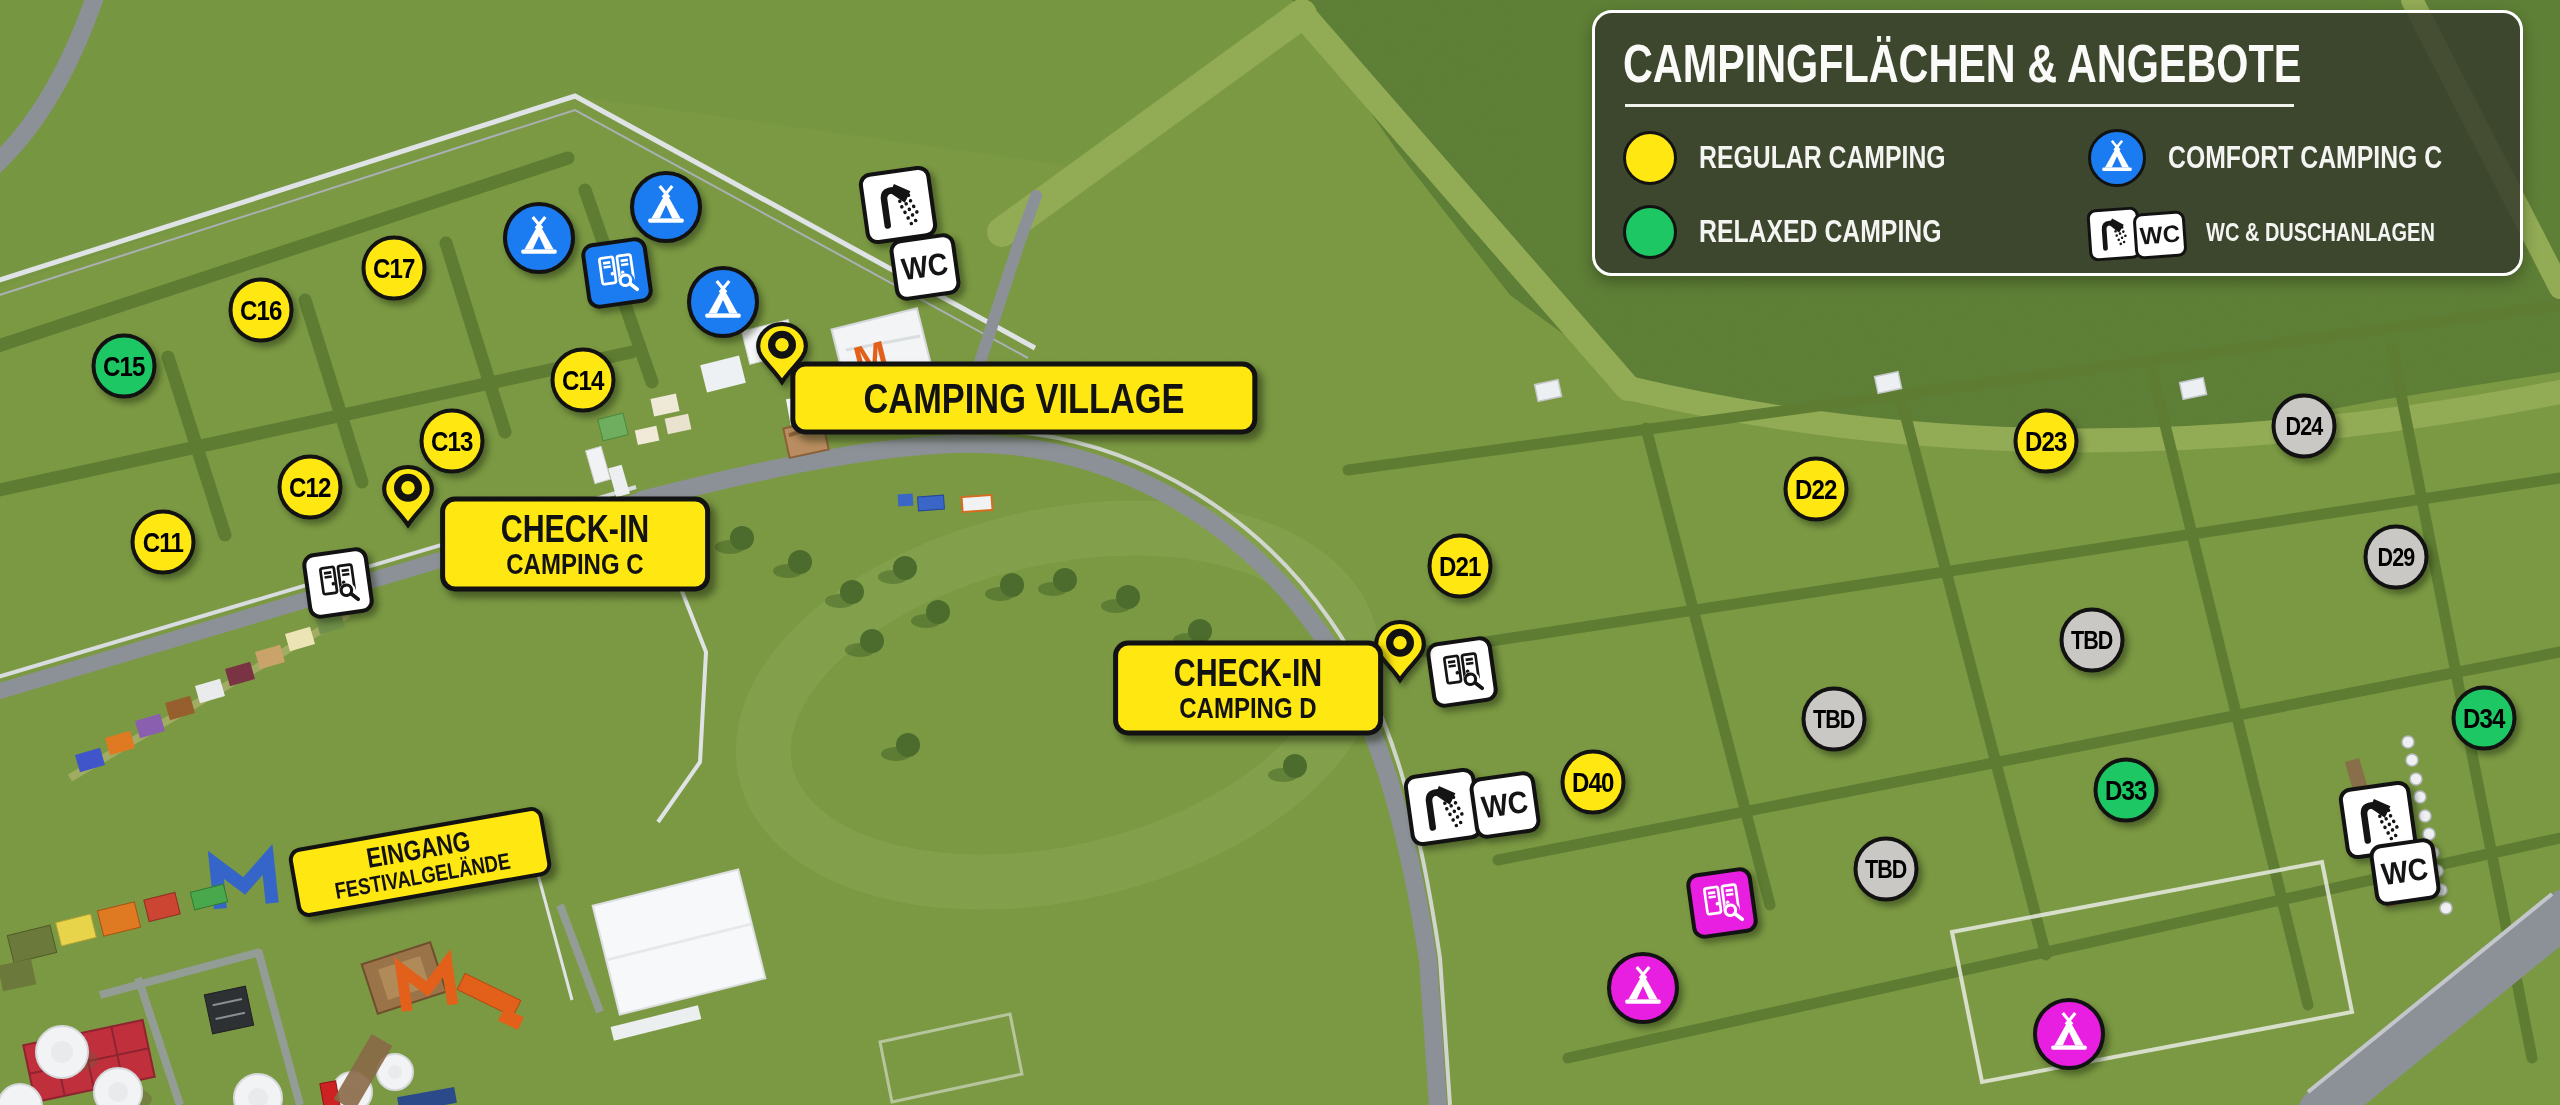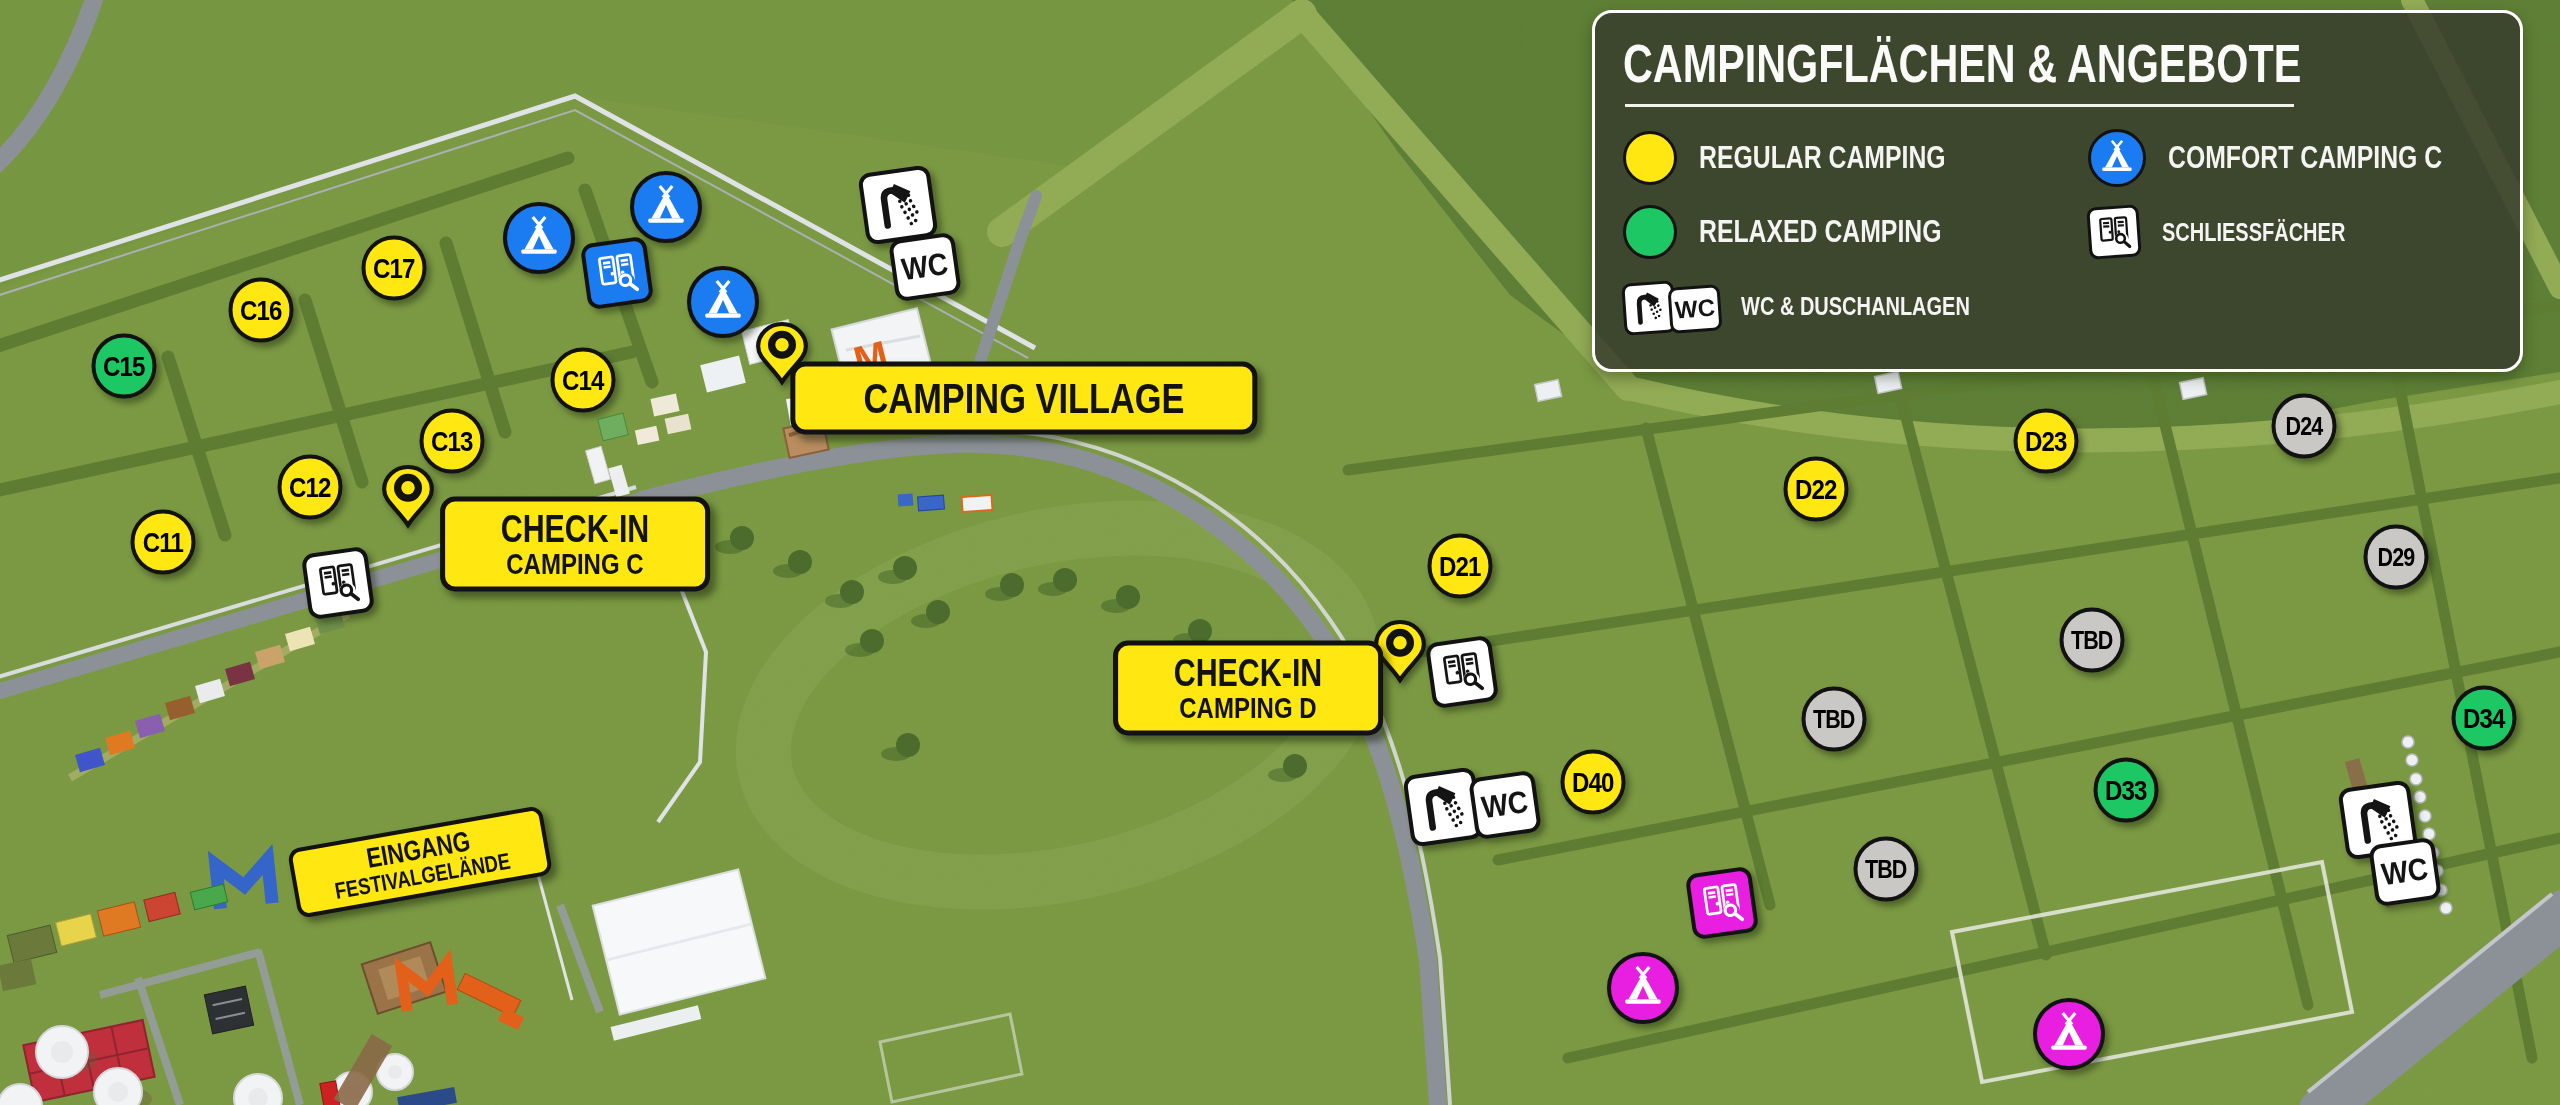--- a/index.html
+++ b/index.html
@@ -67,21 +67,21 @@
   .callout .l1{font-weight:bold;font-size:30px;display:block;margin-top:1px;}
   .callout .l0 span,.callout .l1 span{display:inline-block;transform:scaleX(.8);white-space:nowrap;}
   .callout.size-lg{padding:10px 28px;}
   .callout.size-lg .l0{font-size:43px;}
   .callout.size-sm{padding:5px 14px;border-width:4px;border-radius:12px;}
   .callout.size-sm .l0{font-size:28px;}
   .callout.size-sm .l1{font-size:23px;}
 
   
   .legend{
-    position:absolute;left:1592px;top:10px;width:931px;height:362px;box-sizing:border-box;
+    position:absolute;left:1592px;top:10px;width:931px;height:266px;box-sizing:border-box;
     background:rgba(56,62,44,.86);border:3px solid #fff;border-radius:20px;
     padding:20px 28px 16px 28px;color:#f4f4f2;
     box-shadow:0 6px 14px rgba(20,28,10,.35);
   }
   .legend-title{font-weight:bold;font-size:53px;letter-spacing:0;color:#fafaf8;
     transform:scaleX(.78);transform-origin:left center;white-space:nowrap;}
   .legend-divider{border:none;border-top:3px solid #f2f2ef;width:77%;margin:10px 0 14px 2px;}
   .legend-grid{display:grid;grid-template-columns:465px 1fr;grid-auto-rows:74px;align-items:center;}
   .legend-row{display:flex;align-items:center;gap:22px;}
   .legend-label{font-weight:bold;font-size:31px;transform:scaleX(.8);transform-origin:left center;white-space:nowrap;}
@@ -646,37 +646,20 @@
         </div>
         <div class="legend-label">COMFORT CAMPING C</div>
       </div>
 
       <div class="legend-row">
         <div class="sw-circle relaxed"></div>
         <div class="legend-label">RELAXED CAMPING</div>
       </div>
 
 
-      <div class="legend-row">
-        <div class="sw-sign sw-locker">
-          <svg viewBox="0 0 44 44">
-            <g fill="none" stroke="#141414" stroke-width="2.6">
-              <rect x="7" y="6" width="13" height="25" rx="2"></rect>
-              <rect x="24" y="6" width="13" height="25" rx="2"></rect>
-              <path d="M10,11 h7 M10,15 h7 M27,11 h7 M27,15 h7"></path>
-            </g>
-            <circle cx="17.5" cy="22" r="1.7" fill="#141414"></circle>
-              <circle cx="27.5" cy="22" r="1.7" fill="#141414"></circle>
-            <circle cx="30" cy="31" r="8" fill="#fff"></circle>
-            <circle cx="29" cy="30" r="5" fill="none" stroke="#141414" stroke-width="3"></circle>
-            <path d="M33,34 L39,40" stroke="#141414" stroke-width="3.6" stroke-linecap="round"></path>
-          </svg>
-        </div>
-        <div class="legend-label small">SCHLIESSFÄCHER</div>
-      </div>
 
       <div class="legend-row">
         <div class="sw-pair">
           <div class="sw-sign shower">
             <svg viewBox="0 0 44 44">
               <path d="M11,38 L11,16 Q11,9 18,9 L23,9" fill="none" stroke="#141414" stroke-width="5.5" stroke-linecap="round"></path>
               <polygon points="21,4 34,12 28,21 17,11" fill="#141414"></polygon>
               <g fill="#141414">
                 <circle cx="24" cy="19" r="1.5"></circle>
                   <circle cx="28" cy="17" r="1.5"></circle>

